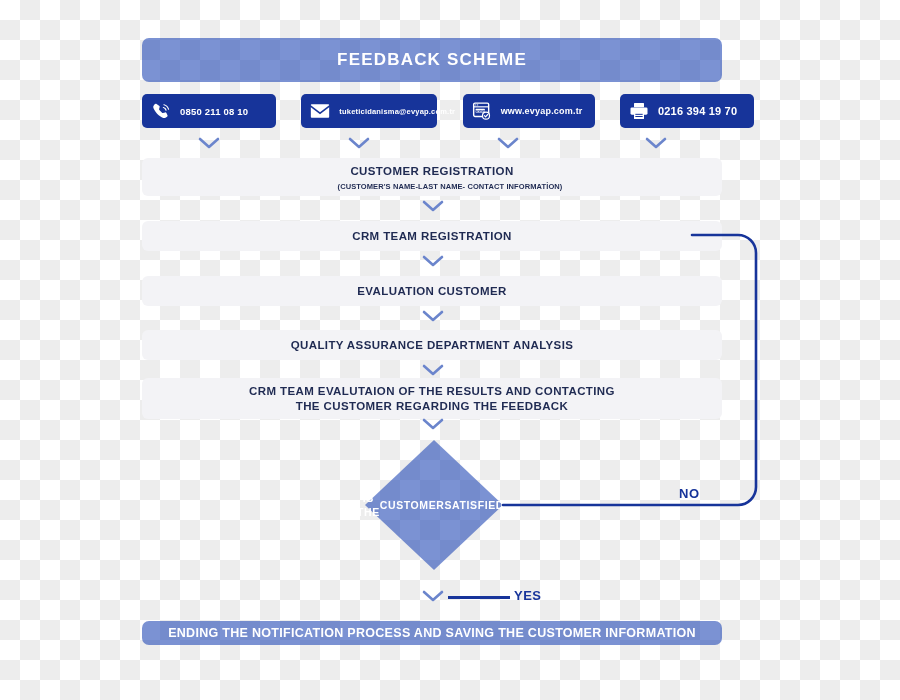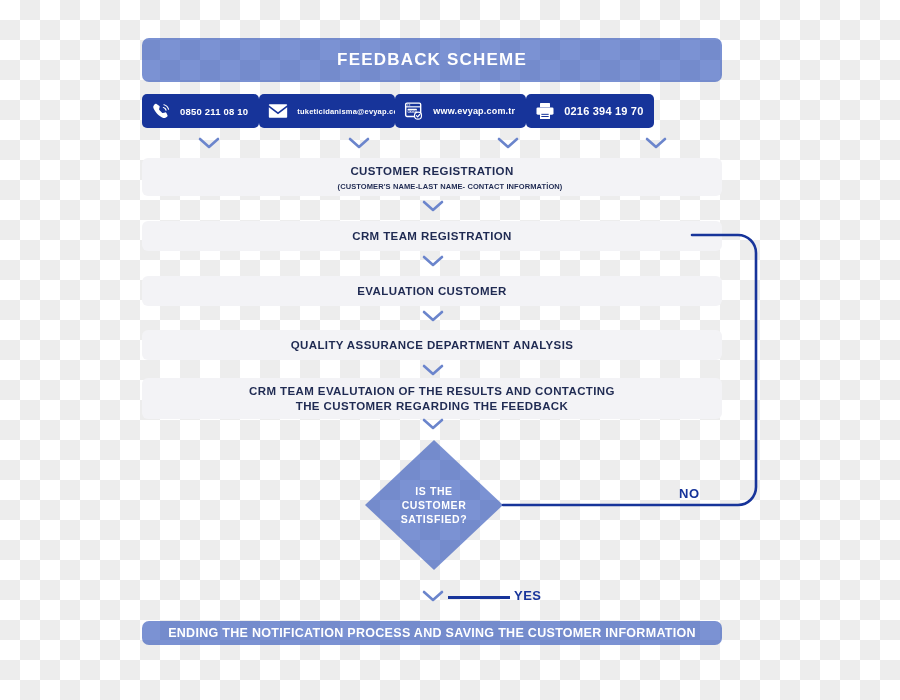--- a/index.html
+++ b/index.html
@@ -44,21 +44,21 @@
     font-size: 17px;
     font-weight: bold;
     letter-spacing: 1.2px;
   }
 
   
   .contact-row {
     position: absolute;
     left: 142px;
     top: 94px;
-    width: 512px;
+    width: 612px;
     height: 34px;
     display: flex;
     justify-content: space-between;
   }
   .contact-btn {
     height: 34px;
     background: #17349a;
     border-radius: 5px;
     display: flex;
     align-items: center;
@@ -142,21 +142,20 @@
     position: absolute;
     inset: 0;
     background: rgba(42, 79, 184, 0.62);
     clip-path: polygon(50% 0%, 100% 50%, 50% 100%, 0% 50%);
     border-radius: 4px;
   }
   .diamond-text {
     position: absolute;
     inset: 0;
     display: flex;
-    flex-direction: column;
     align-items: center;
     justify-content: center;
     color: #ffffff;
     font-size: 10.5px;
     font-weight: bold;
     letter-spacing: 0.6px;
     line-height: 14px;
     text-align: center;
   }
 

